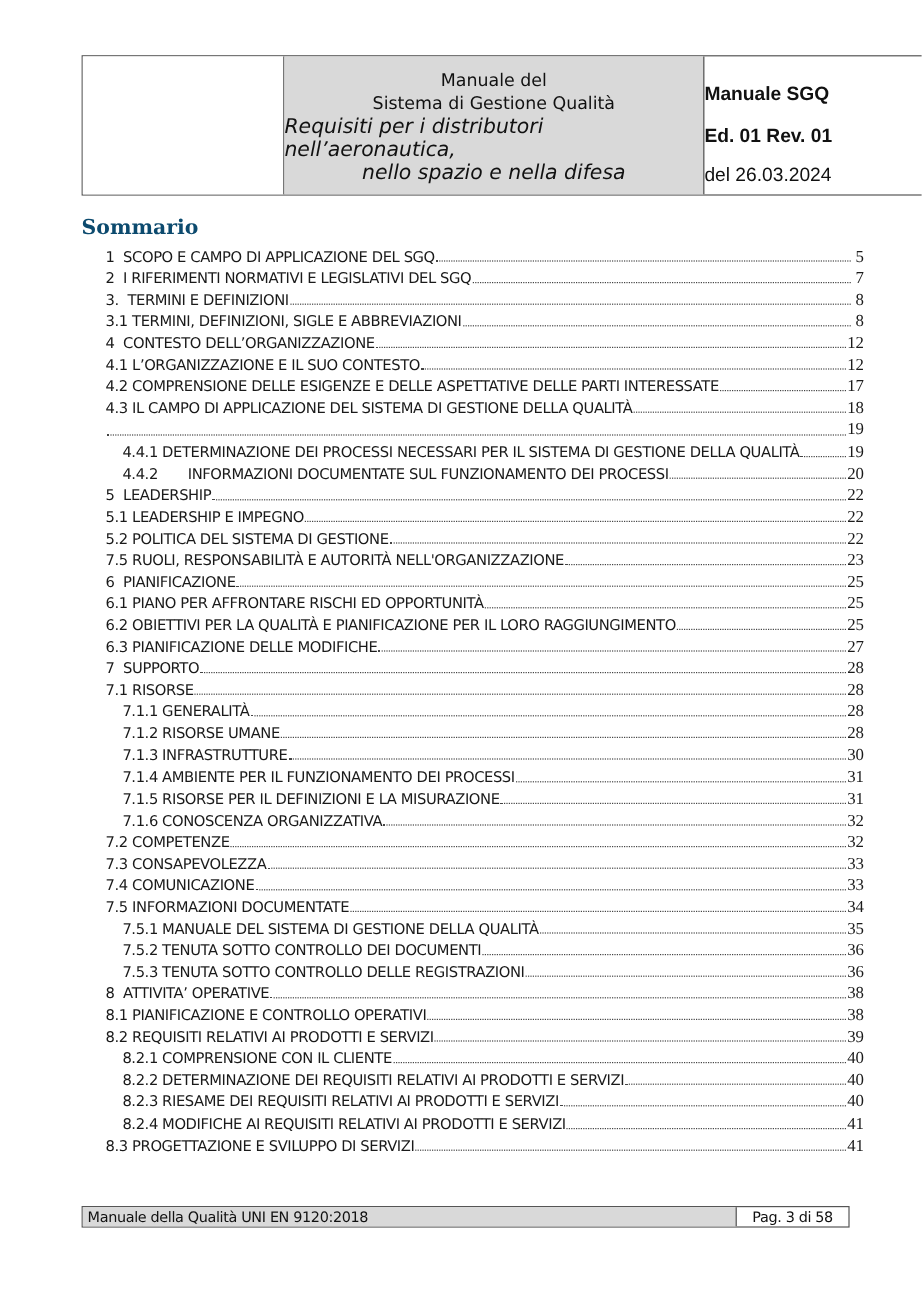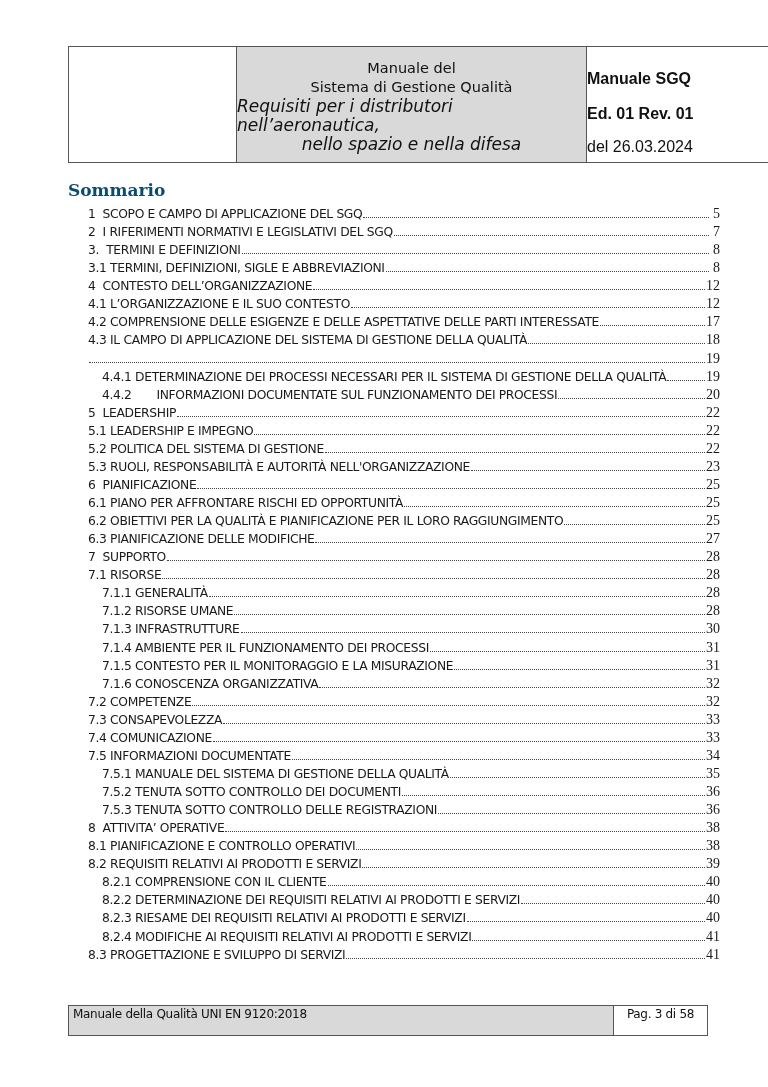--- a/index.html
+++ b/index.html
@@ -17,21 +17,21 @@
 
     .toc-title { position: absolute; left: 68px; top: 180px; font-family: "DejaVu Serif", serif; font-weight: bold; font-size: 17px; color: #0c4a6e; }
 
     .toc { position: absolute; left: 68px; top: 205px; width: 632px; margin-left: 20px; }
     .toc-row { display: flex; align-items: baseline; height: 18.07px; font-size: 12.3px; line-height: 18px; white-space: nowrap; font-family: "DejaVu Sans", sans-serif; letter-spacing: -0.35px; color: #1a1a1a; }
     .toc-row.lvl2 { padding-left: 14px; }
     .toc-row .lbl { flex: 0 0 auto; }
     .toc-row .dots { flex: 1 1 auto; overflow: hidden; margin: 0 1px; border-bottom: 1px dotted #444; height: 12px; align-self: flex-start; }
     .toc-row .pg { flex: 0 0 auto; font-family: "Liberation Serif", serif; font-size: 14px; letter-spacing: 0; min-width: 10px; text-align: right; }
 
-    .ftr { position: absolute; left: 68px; top: 1005px; width: 640px; height: 31px; border: 1px solid #555; box-sizing: border-box; display: flex; font-family: "DejaVu Sans", sans-serif; font-size: 12px; }
+    .ftr { position: absolute; left: 68px; top: 1005px; width: 640px; height: 18px; border: 1px solid #555; box-sizing: border-box; display: flex; font-family: "DejaVu Sans", sans-serif; font-size: 12px; }
     .ftr .f-left { width: 545px; background: #d9d9d9; border-right: 1px solid #555; padding-left: 4px; line-height: 16px; box-sizing: border-box; letter-spacing: -0.3px; }
     .ftr .f-right { flex: 1; text-align: center; line-height: 16px; letter-spacing: -0.3px; }
   </style>
 </head>
 <body>
 
 <div class="hdr">
   <div class="logo-cell"></div>
   <div class="title-cell">
     <div class="t1">Manuale del</div>
@@ -112,21 +112,21 @@
       <span class="lbl" style="white-space: pre;">5.1 LEADERSHIP E IMPEGNO</span>
       <span class="dots"></span>
       <span class="pg">22</span>
     </div>
     <div class="toc-row">
       <span class="lbl" style="white-space: pre;">5.2 POLITICA DEL SISTEMA DI GESTIONE</span>
       <span class="dots"></span>
       <span class="pg">22</span>
     </div>
     <div class="toc-row">
-      <span class="lbl" style="white-space: pre;">5.3 RUOLI, RESPONSABILITÀ E AUTORITÀ NELL'ORGANIZZAZIONE</span>
+      <span class="lbl" style="white-space: pre;">7.5 RUOLI, RESPONSABILITÀ E AUTORITÀ NELL'ORGANIZZAZIONE</span>
       <span class="dots"></span>
       <span class="pg">23</span>
     </div>
     <div class="toc-row">
       <span class="lbl" style="white-space: pre;">6  PIANIFICAZIONE</span>
       <span class="dots"></span>
       <span class="pg">25</span>
     </div>
     <div class="toc-row">
       <span class="lbl" style="white-space: pre;">6.1 PIANO PER AFFRONTARE RISCHI ED OPPORTUNITÀ</span>
@@ -167,21 +167,21 @@
       <span class="lbl" style="white-space: pre;">7.1.3 INFRASTRUTTURE</span>
       <span class="dots"></span>
       <span class="pg">30</span>
     </div>
     <div class="toc-row lvl2">
       <span class="lbl" style="white-space: pre;">7.1.4 AMBIENTE PER IL FUNZIONAMENTO DEI PROCESSI</span>
       <span class="dots"></span>
       <span class="pg">31</span>
     </div>
     <div class="toc-row lvl2">
-      <span class="lbl" style="white-space: pre;">7.1.5 CONTESTO PER IL MONITORAGGIO E LA MISURAZIONE</span>
+      <span class="lbl" style="white-space: pre;">7.1.5 RISORSE PER IL DEFINIZIONI E LA MISURAZIONE</span>
       <span class="dots"></span>
       <span class="pg">31</span>
     </div>
     <div class="toc-row lvl2">
       <span class="lbl" style="white-space: pre;">7.1.6 CONOSCENZA ORGANIZZATIVA</span>
       <span class="dots"></span>
       <span class="pg">32</span>
     </div>
     <div class="toc-row">
       <span class="lbl" style="white-space: pre;">7.2 COMPETENZE</span>

